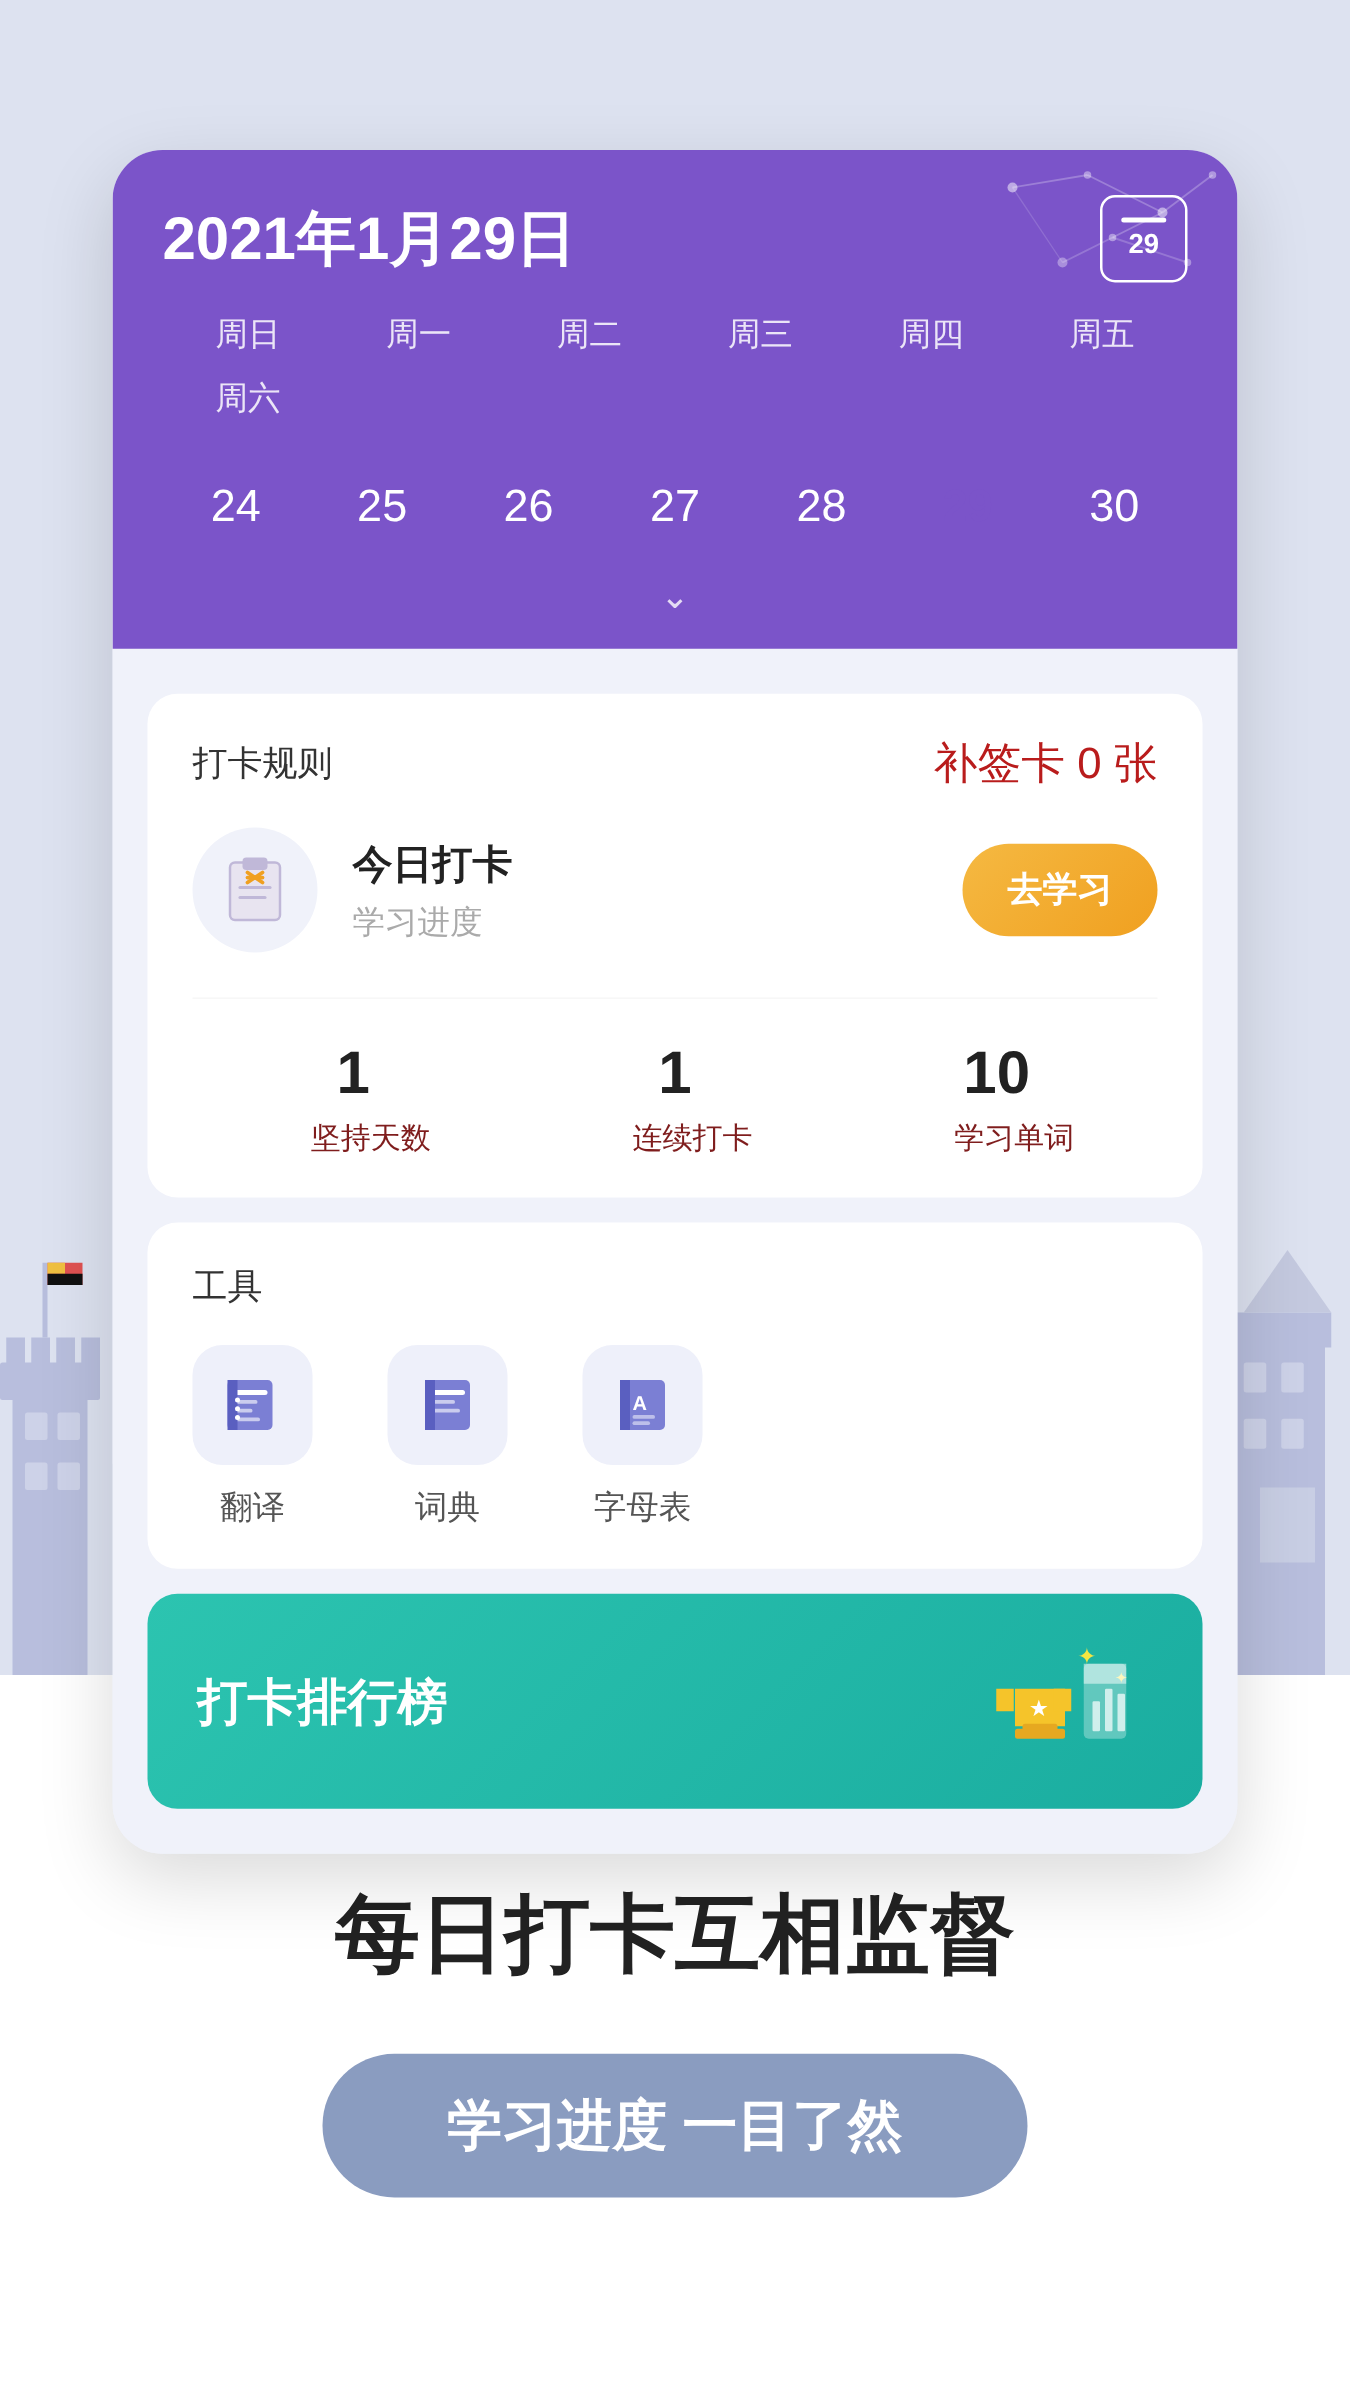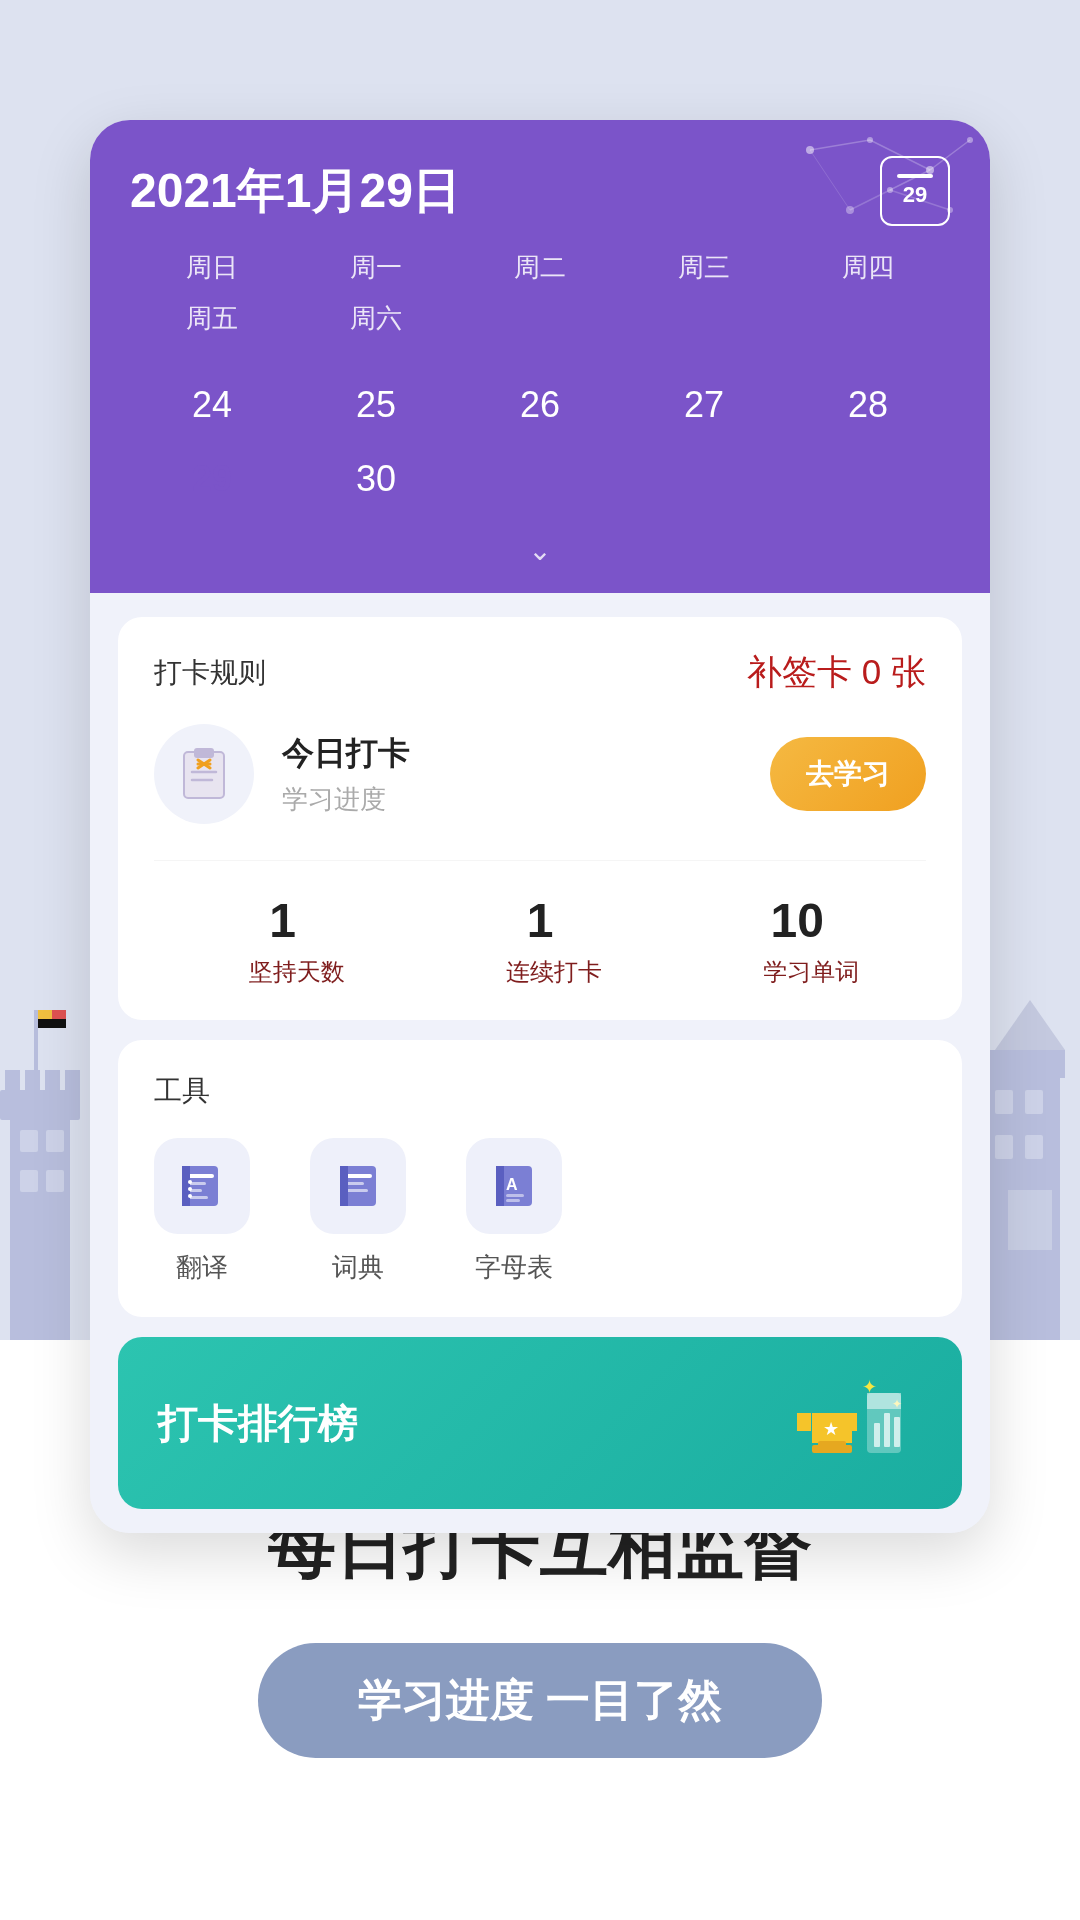--- a/index.html
+++ b/index.html
@@ -66,33 +66,33 @@
     }
 
     .calendar-icon-btn .icon-date-num {
       color: white;
       font-size: 22px;
       font-weight: 700;
     }
 
     .weekdays-row {
       display: grid;
-      grid-template-columns: repeat(5, 1fr);
+      grid-template-columns: repeat(6, 1fr);
       text-align: center;
     }
 
     .weekday-label {
       color: rgba(255,255,255,0.85);
       font-size: 26px;
       padding-bottom: 16px;
     }
 
     .dates-row {
       display: grid;
-      grid-template-columns: repeat(5, 1fr);
+      grid-template-columns: repeat(7, 1fr);
       text-align: center;
       padding: 16px 0 10px;
     }
 
     .date-num {
       color: white;
       font-size: 36px;
       padding: 16px 0;
       position: relative;
     }
@@ -120,21 +120,21 @@
 
     .chevron-down {
       color: white;
       font-size: 28px;
       opacity: 0.8;
     }
 
     
     .main-content {
       background: #f0f2fa;
-      padding: 24px 28px;
+      padding: 36px 28px;
     }
 
     
     .card {
       background: white;
       border-radius: 24px;
       padding: 32px 36px;
       margin-bottom: 20px;
     }
 

